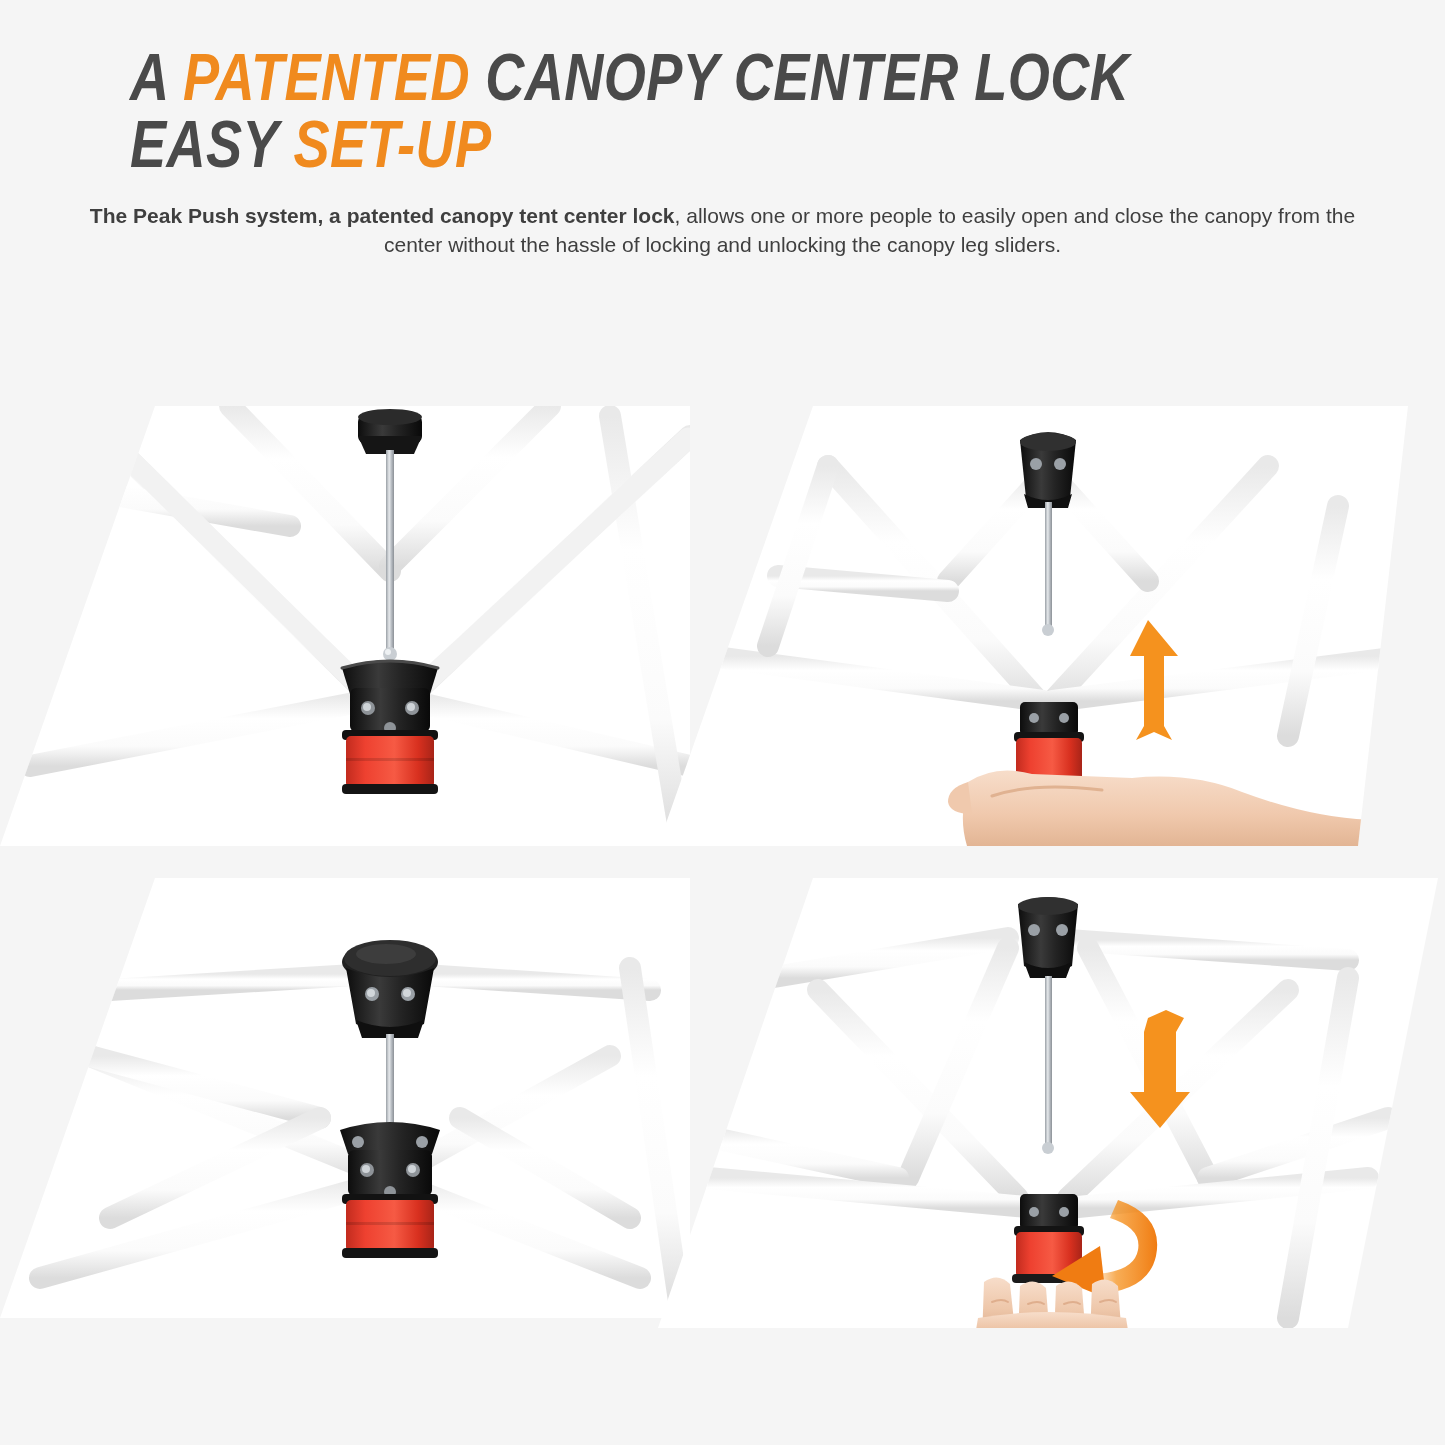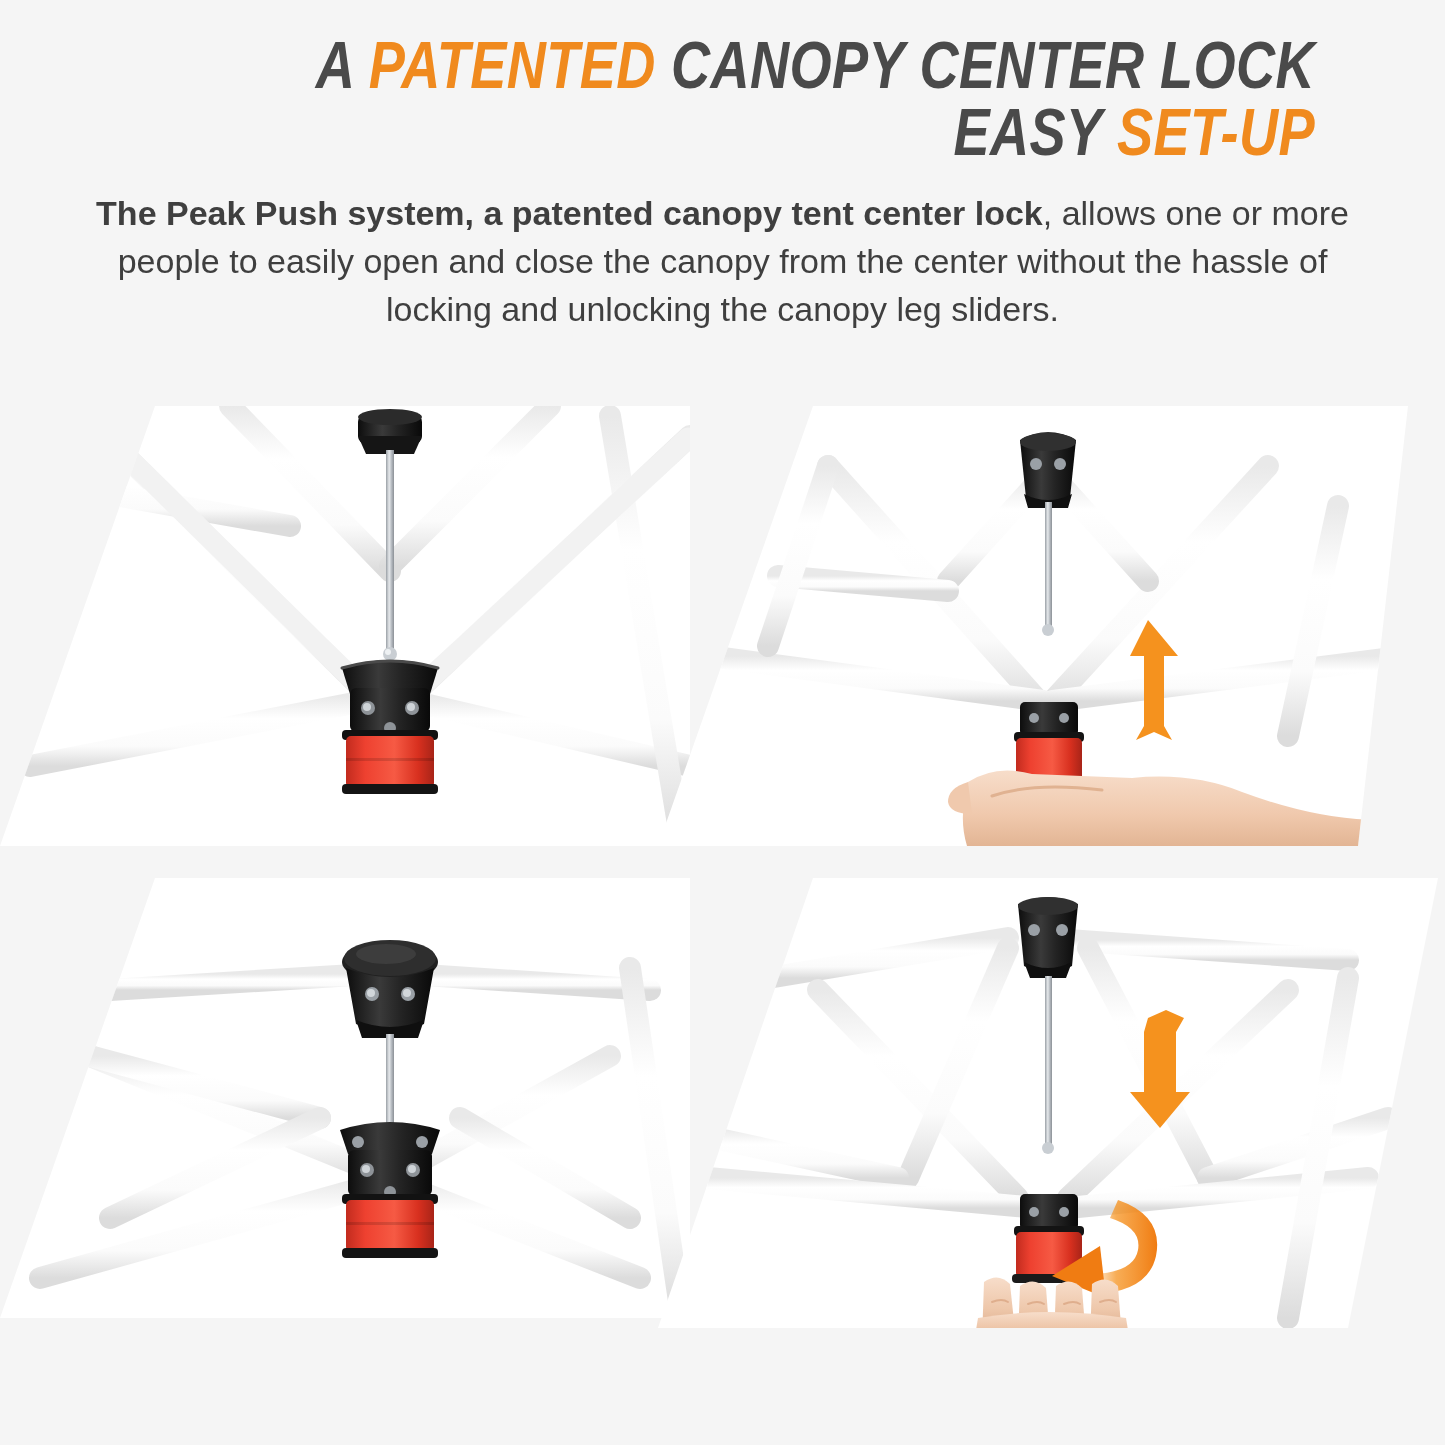--- a/index.html
+++ b/index.html
@@ -10,22 +10,22 @@
     width: 1445px;
     height: 1445px;
     background: #f5f5f5;
     font-family: "Liberation Sans", sans-serif;
     overflow: hidden;
     position: relative;
   }
 
   
   .heading {
-    text-align: right;
-    padding-top: 32px;
+    text-align: left;
+    padding-top: 44px;
     line-height: 1.02;
   }
   .heading-line {
     font-family: "Liberation Sans Narrow", "Liberation Sans", sans-serif;
     font-weight: bold;
     font-style: italic;
     font-size: 66px;
     letter-spacing: 0.5px;
     transform: scaleX(0.82);
     transform-origin: center;
@@ -33,21 +33,21 @@
   }
   .hl-dark { color: #4a4a4a; }
   .hl-orange { color: #f08a1e; }
 
   
   .paragraph {
     text-align: center;
     margin: 22px auto 0;
     width: 1290px;
     color: #3f3f3f;
-    font-size: 34px;
+    font-size: 21px;
     line-height: 1.42;
   }
   .paragraph b { font-weight: bold; }
 
   
   .panels {
     position: absolute;
     left: 0;
     top: 398px;
     width: 1445px;

